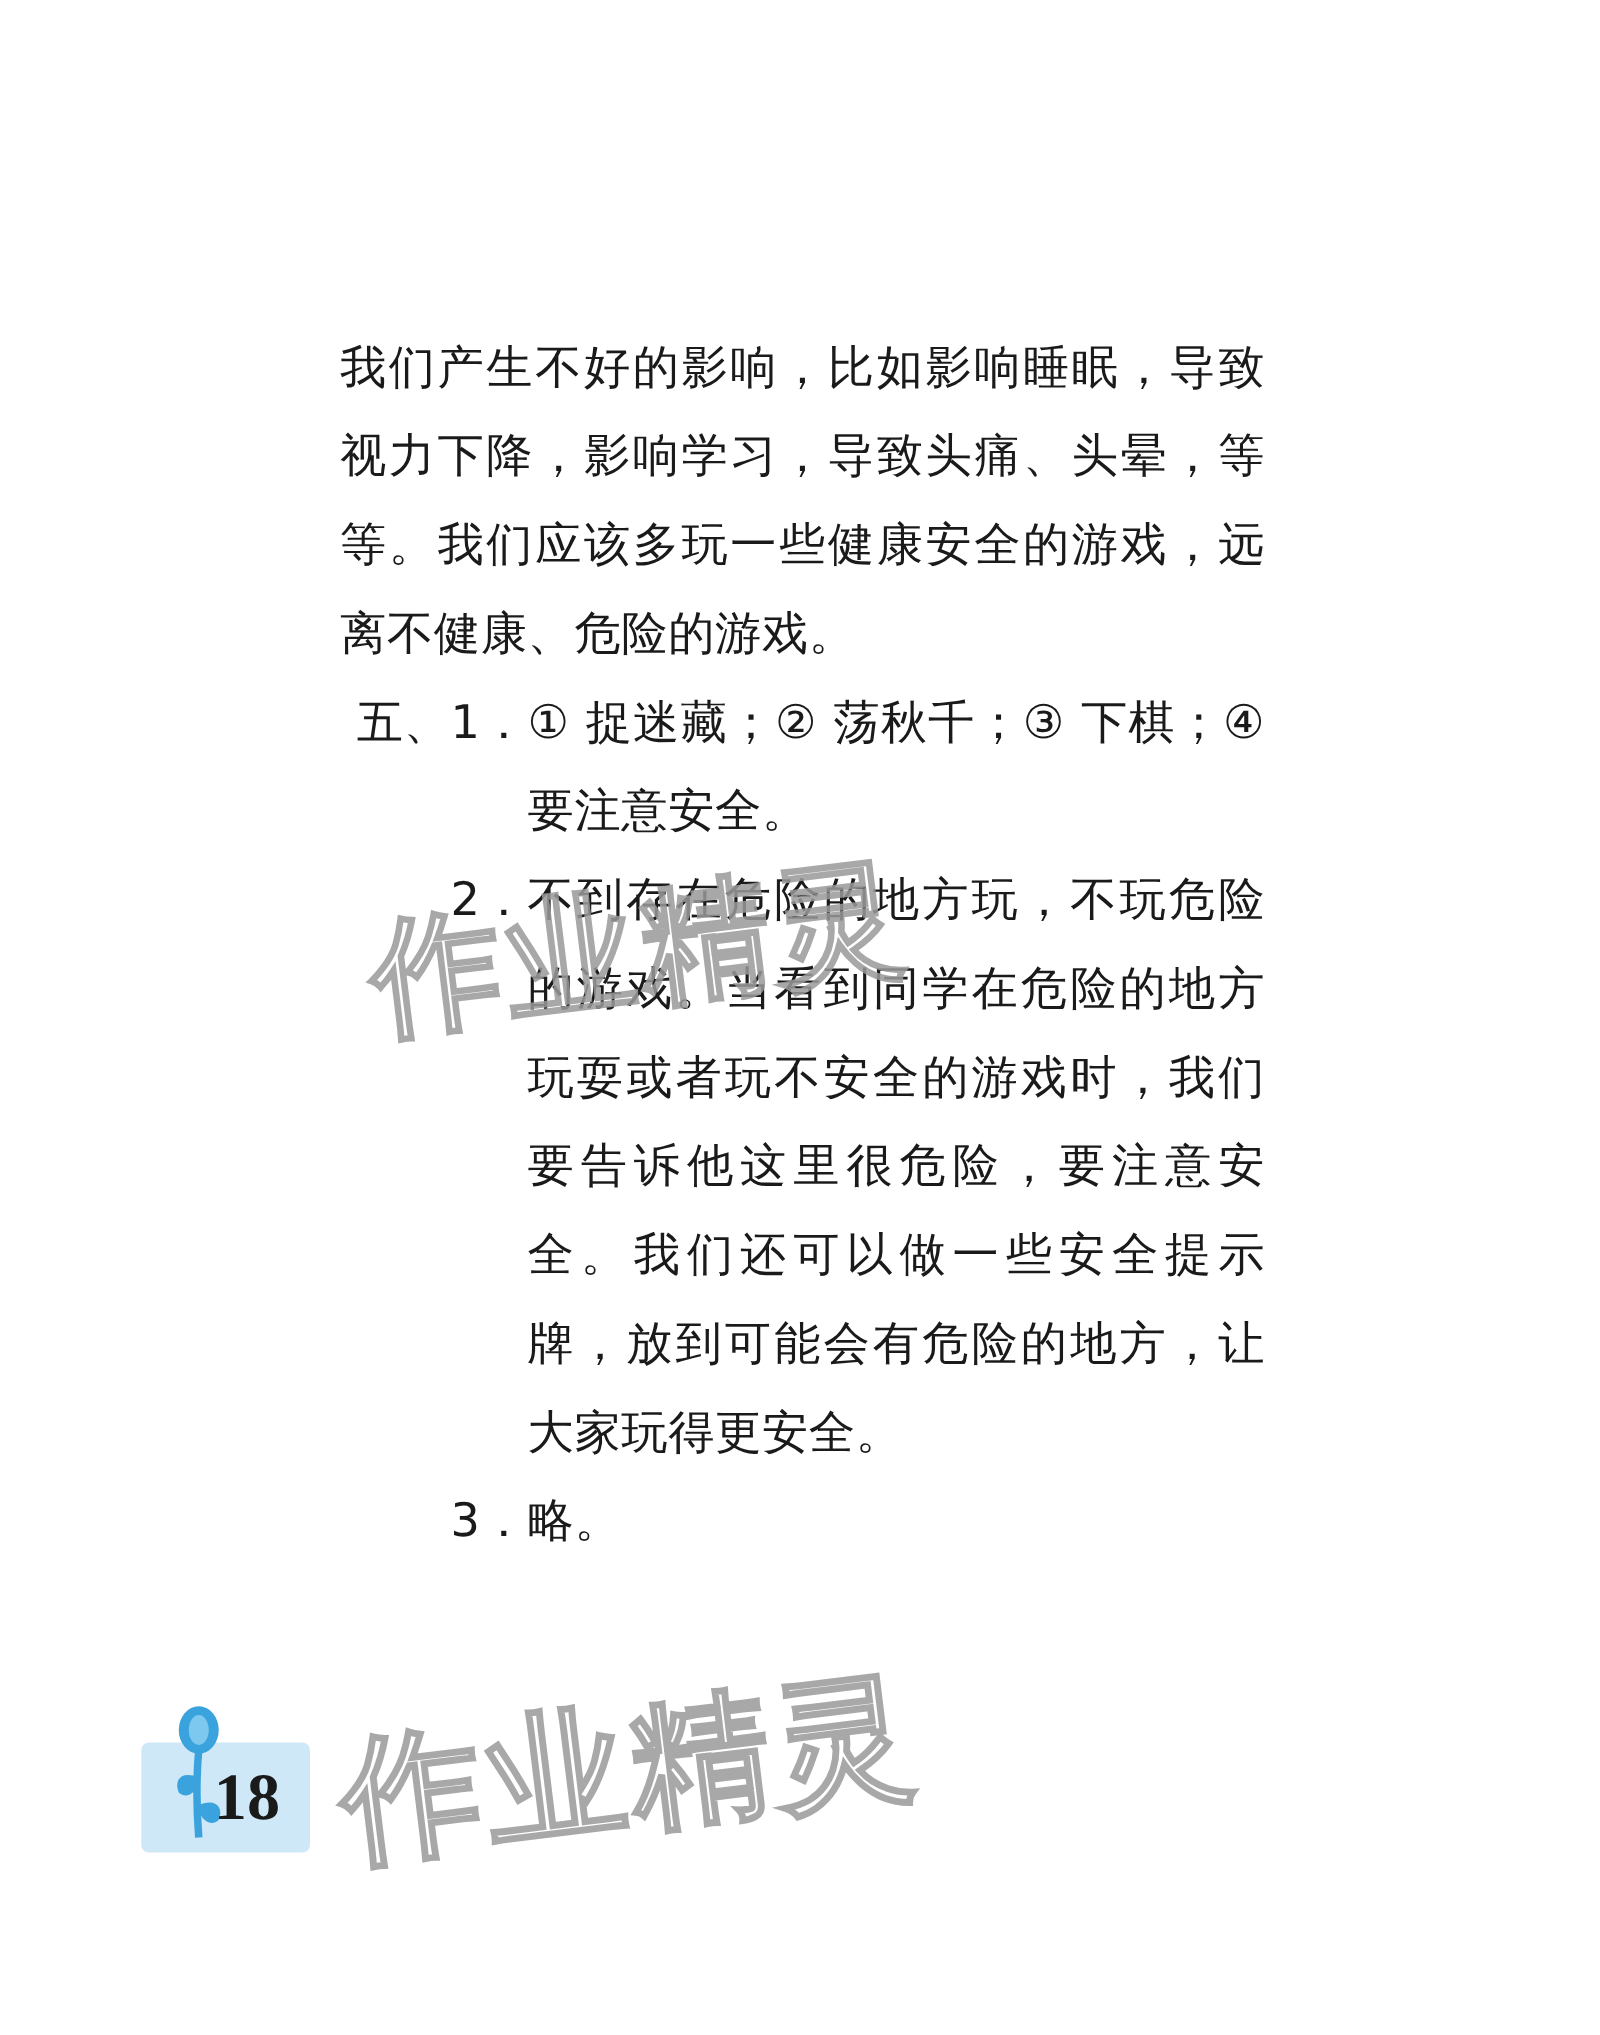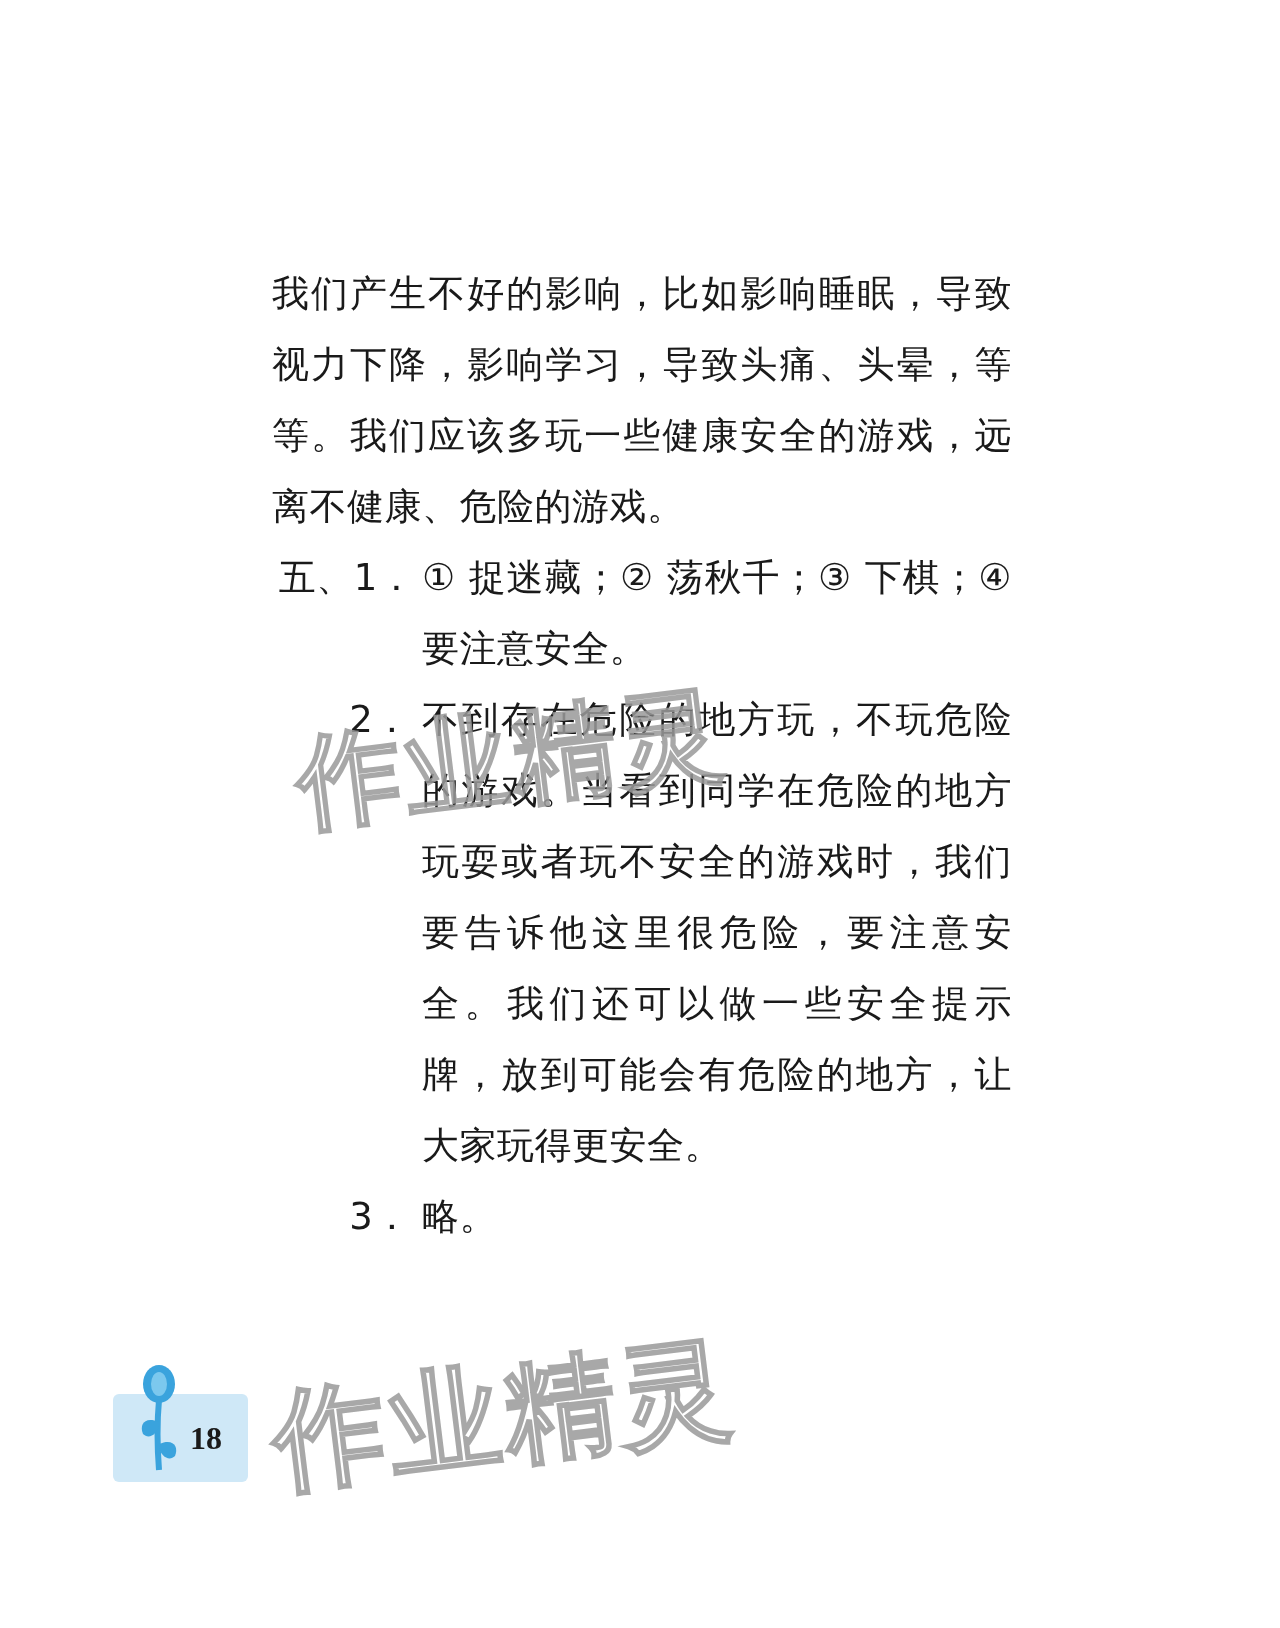--- a/index.html
+++ b/index.html
@@ -37,21 +37,21 @@
     display: flex;
     align-items: flex-start;
     font-size: 37px;
     line-height: 71px;
     letter-spacing: 0.5px;
   }
 
   .label {
     flex: 0 0 auto;
     white-space: pre;
-    text-align: center;
+    text-align: right;
   }
   .label.wide {
     min-width: 150px;
   }
   .label.num {
     min-width: 150px;
     padding-left: 66px;
     box-sizing: border-box;
   }
   .label.none {
@@ -89,25 +89,25 @@
     left: 20px;
     top: 0;
     width: 52px;
     height: 112px;
   }
   .page-num {
     position: absolute;
     left: 58px;
     top: 44px;
     width: 70px;
-    font-size: 32px;
+    font-size: 53px;
     line-height: 60px;
     font-weight: bold;
     color: #1a1a1a;
-    text-align: center;
+    text-align: left;
     font-family: "Liberation Serif", serif;
   }
 
   
   .wm {
     position: absolute;
     color: transparent;
     -webkit-text-stroke: 2px #9a9a9a;
     font-weight: bold;
     font-family: "DejaVu Sans", "Liberation Sans", sans-serif;

